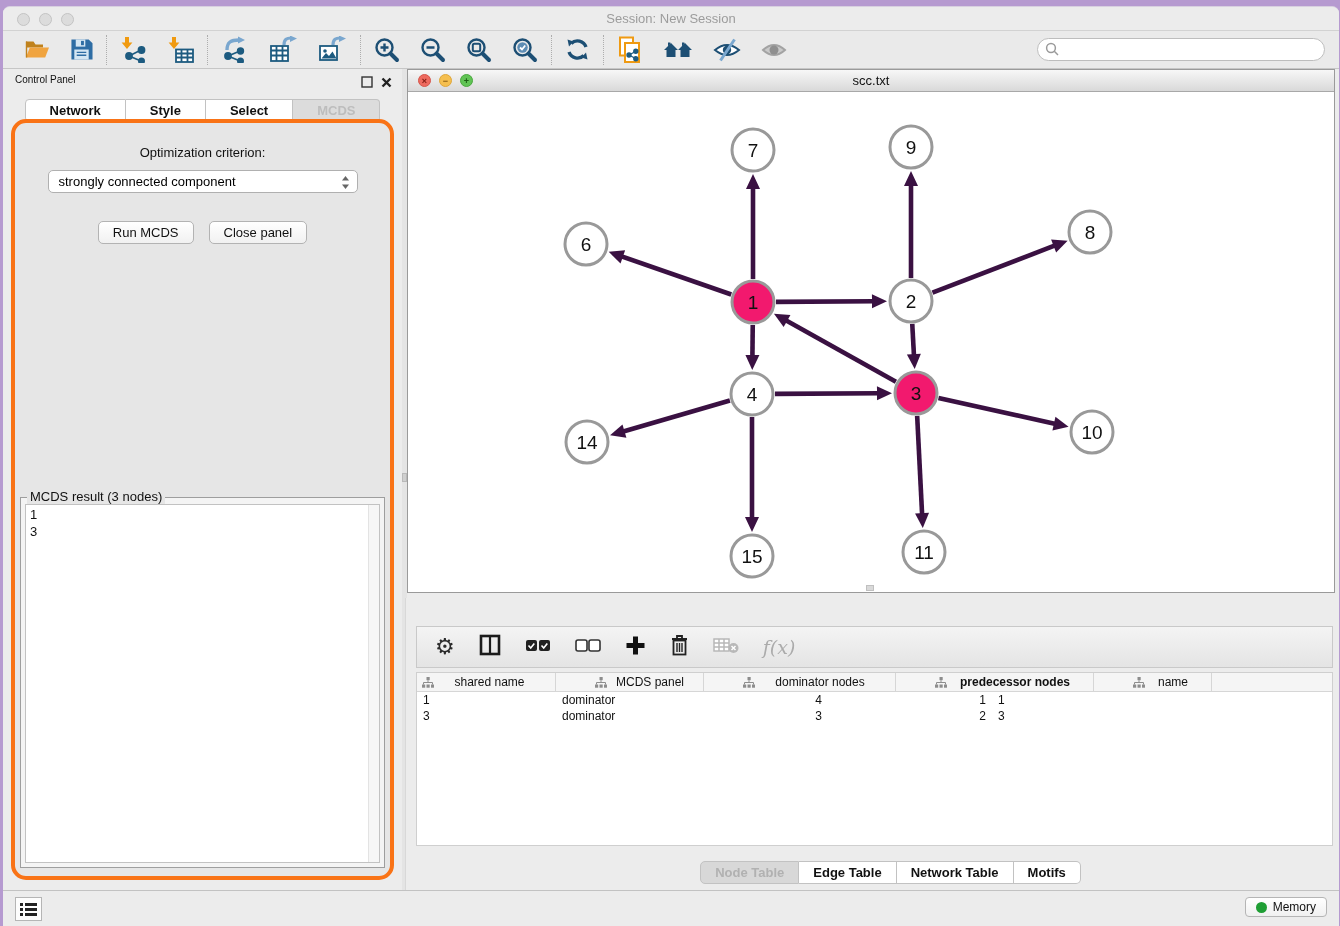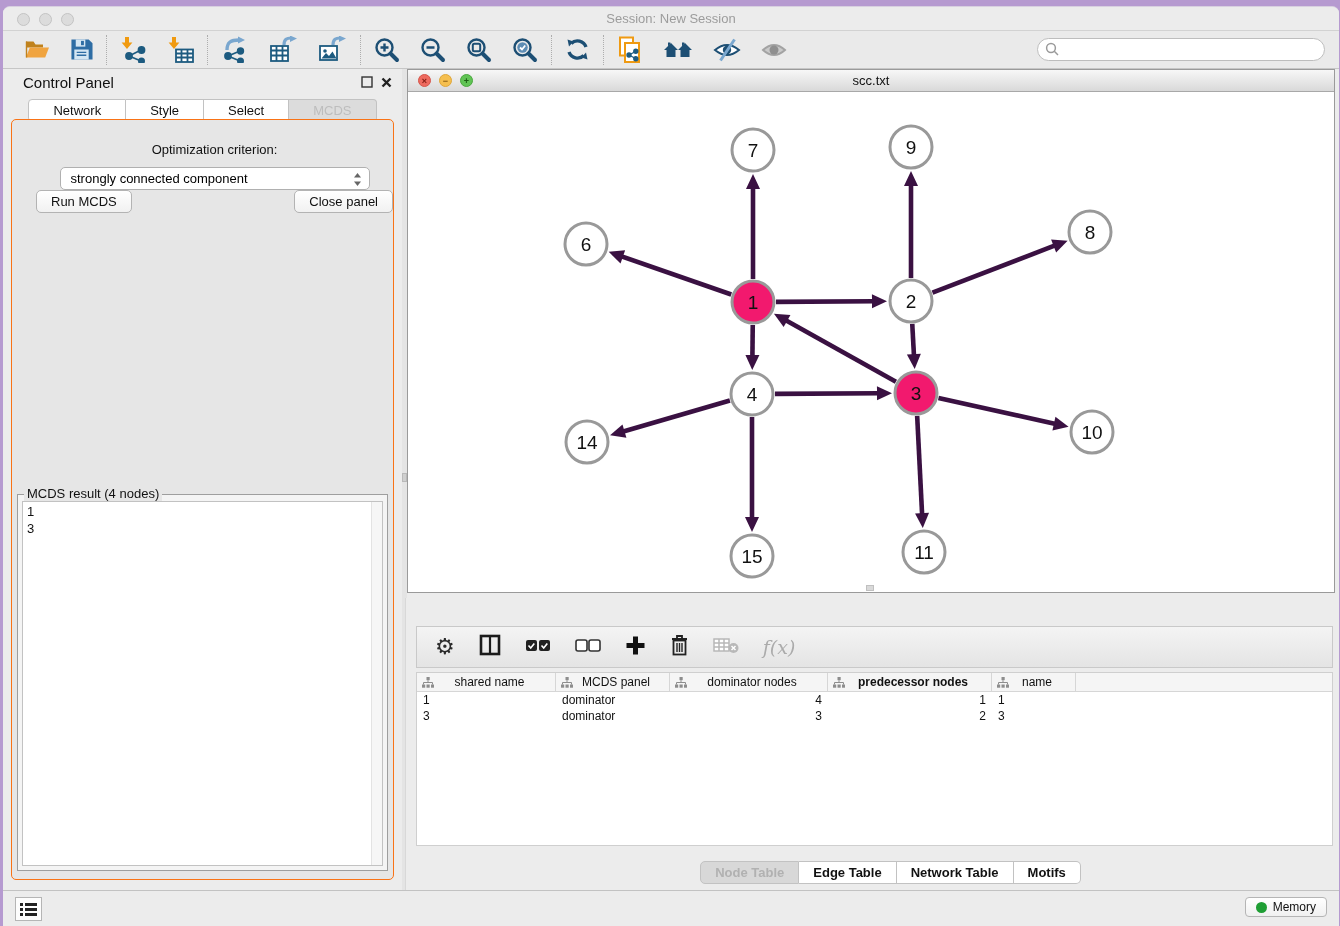--- a/index.html
+++ b/index.html
@@ -19,32 +19,32 @@
   .search-wrap { margin-left:auto; margin-right:6px; position:relative; }
   .search-input { width:288px; height:23px; border:1px solid #bdbdbd; border-radius:12px; background:#fff; padding:0 8px 0 26px; font-size:13px; outline:none; }
   .search-icon { position:absolute; left:8px; top:4px; }
 
   
   .main { position:absolute; top:62px; bottom:36px; left:0; right:0; }
 
   
   .control-panel { position:absolute; left:0; top:0; width:399px; bottom:0; background:#ececec; }
   .panel-head { position:relative; height:26px; }
-  .panel-head .ph-title { position:absolute; left:12px; top:5px; font-size:15px; color:#111;margin-left:8px; }
+  .panel-head .ph-title { position:absolute; left:12px; top:5px; font-size:10px; color:#111; }
   .ph-icons { position:absolute; right:10px; top:5px; display:flex; gap:8px; align-items:center; }
   .cp-tabs { display:flex; justify-content:center; margin-top:4px; }
-  .cp-tab { font-size:13px; font-weight:normal; padding:3px 24px; background:#fff; border:1px solid #c2c2c2; border-left:none; color:#111; cursor:default; }
+  .cp-tab { font-size:13px; font-weight:bold; padding:3px 24px; background:#fff; border:1px solid #c2c2c2; border-left:none; color:#111; cursor:default; }
   .cp-tab:first-child { border-left:1px solid #c2c2c2; border-radius:4px 0 0 4px; }
   .cp-tab:last-child { border-radius:0 4px 4px 0; }
   .cp-tab.active { background:#dcdcdc; color:#bdbdbd; }
-  .cp-content { position:absolute; left:8px; right:8px; top:50px; bottom:10px; background:#e6e6e6; border:1px solid #f97316; border-radius:5px;padding-left:24px; }
+  .cp-content { position:absolute; left:8px; right:8px; top:50px; bottom:10px; background:#e6e6e6; border:4px solid #f97316; border-radius:15px; }
   .opt-label { text-align:center; margin-top:22px; font-size:13px; color:#111; }
   .combo { position:relative; margin:10px auto 0; width:310px; height:23px; background:#fff; border:1px solid #b0b0b0; border-radius:5px; font-size:13px; line-height:21px; padding:0 22px 0 10px; }
   .combo .chev { position:absolute; right:6px; top:4px; }
-  .btn-row { display:flex; justify-content:space-between; gap:15px; margin-top:0; }
+  .btn-row { display:flex; justify-content:center; gap:15px; margin-top:28px; }
   .push-btn { font-size:13px; padding:3px 14px; background:linear-gradient(#ffffff,#f1f1f1); border:1px solid #b3b3b3; border-radius:5px; color:#111; }
   .mcds-box { position:absolute; left:5px; right:5px; top:374px; bottom:8px; border:1px solid #9e9e9e; background:#f4f4f4; }
   .mcds-legend { position:absolute; left:6px; top:-9px; background:#e6e6e6; padding:0 3px; font-size:13px; color:#111; }
   .mcds-text { position:absolute; left:4px; right:4px; top:6px; bottom:4px; background:#fff; border:1px solid #c2c2c2; font-size:13px; line-height:17px; padding:1px 4px; white-space:pre; color:#111; overflow:hidden; }
   .mcds-scroll { position:absolute; right:5px; top:7px; bottom:5px; width:11px; background:#f6f6f6; border-left:1px solid #e3e3e3; }
 
   
   .v-divider { position:absolute; left:399px; top:0; width:5px; bottom:0; background:#e4e4e4; }
   .v-grip { position:absolute; left:0; top:404px; width:5px; height:9px; background:#cfcfcf; border:1px solid #b9b9b9; }
 
@@ -53,21 +53,21 @@
   .net-titlebar { position:relative; height:22px; background:linear-gradient(#f7f7f7,#d9d9d9); border-bottom:1px solid #a8a8a8; }
   .nt-dot { position:absolute; top:4px; width:13px; height:13px; border-radius:50%; font-size:9px; font-weight:bold; text-align:center; line-height:13px; }
   .net-title { text-align:center; font-size:13px; color:#111; line-height:22px; }
   .net-canvas { position:absolute; left:0; right:0; top:22px; bottom:0; background:#fff; overflow:hidden; }
   .net-grip { position:absolute; left:458px; bottom:1px; width:8px; height:6px; background:#d9d9d9; border:1px solid #c0c0c0; }
 
   
   .table-panel { position:absolute; left:402px; right:0; top:529px; bottom:0; background:#ececec; border-left:1px solid #d8d8d8; }
   .tp-toolbar { position:absolute; left:10px; right:6px; top:28px; height:42px; background:linear-gradient(#f4f4f4,#e4e4e4); border:1px solid #c9c9c9; display:flex; align-items:center; gap:24px; padding-left:18px; }
   .tp-table { position:absolute; left:10px; right:6px; top:74px; bottom:44px; background:#fff; border:1px solid #cfcfcf; overflow:hidden; }
-  .th-row { display:flex; height:19px; background:#f5f5f5; border-bottom:1px solid #d6d6d6; }
+  .th-row { display:flex; height:19px; background:#f5f5f5; border-bottom:1px solid #d6d6d6;gap:34px; }
   .th-cell { display:flex; align-items:center; border-right:1px solid #d6d6d6; font-size:12px; color:#111; position:relative; }
   .th-cell .th-label { flex:1; text-align:center; padding-right:10px; }
   .th-tree { margin-left:5px; }
   .td-row { display:flex; height:16px; }
   .td-cell { font-size:12px; color:#111; padding:1px 6px; overflow:hidden; white-space:nowrap; }
   .tp-tabs { position:absolute; left:0; right:0; bottom:6px; display:flex; justify-content:center; }
   .tp-tab { font-size:13px; font-weight:bold; padding:3px 14px; background:#fff; border:1px solid #c2c2c2; border-left:none; color:#111; }
   .tp-tab:first-child { border-left:1px solid #c2c2c2; border-radius:5px 0 0 5px; }
   .tp-tab:last-child { border-radius:0 5px 5px 0; }
   .tp-tab.active { background:#d8d8d8; color:#b1b1b1;margin-left:36px; }
@@ -290,21 +290,21 @@
                 <path d="M5.5 1 9 5.5H2z" fill="#666"></path>
                 <path d="M5.5 14 2 9.5h7z" fill="#666"></path>
               </svg>
           </span>
         </div>
         <div class="btn-row">
           <button class="push-btn">Run MCDS</button>
           <button class="push-btn">Close panel</button>
         </div>
         <div class="mcds-box">
-          <span class="mcds-legend">MCDS result (4 nodes)</span>
+          <span class="mcds-legend">MCDS result (3 nodes)</span>
           <div class="mcds-text" id="mcds-text">1
 3</div>
           <div class="mcds-scroll"></div>
         </div>
       </div>
     </div>
 
     <div class="v-divider">
       <div class="v-grip"></div>
     </div>

